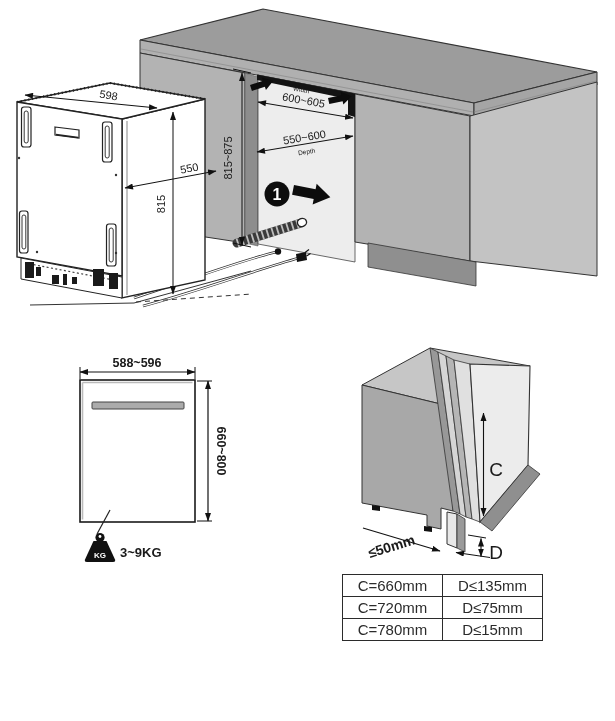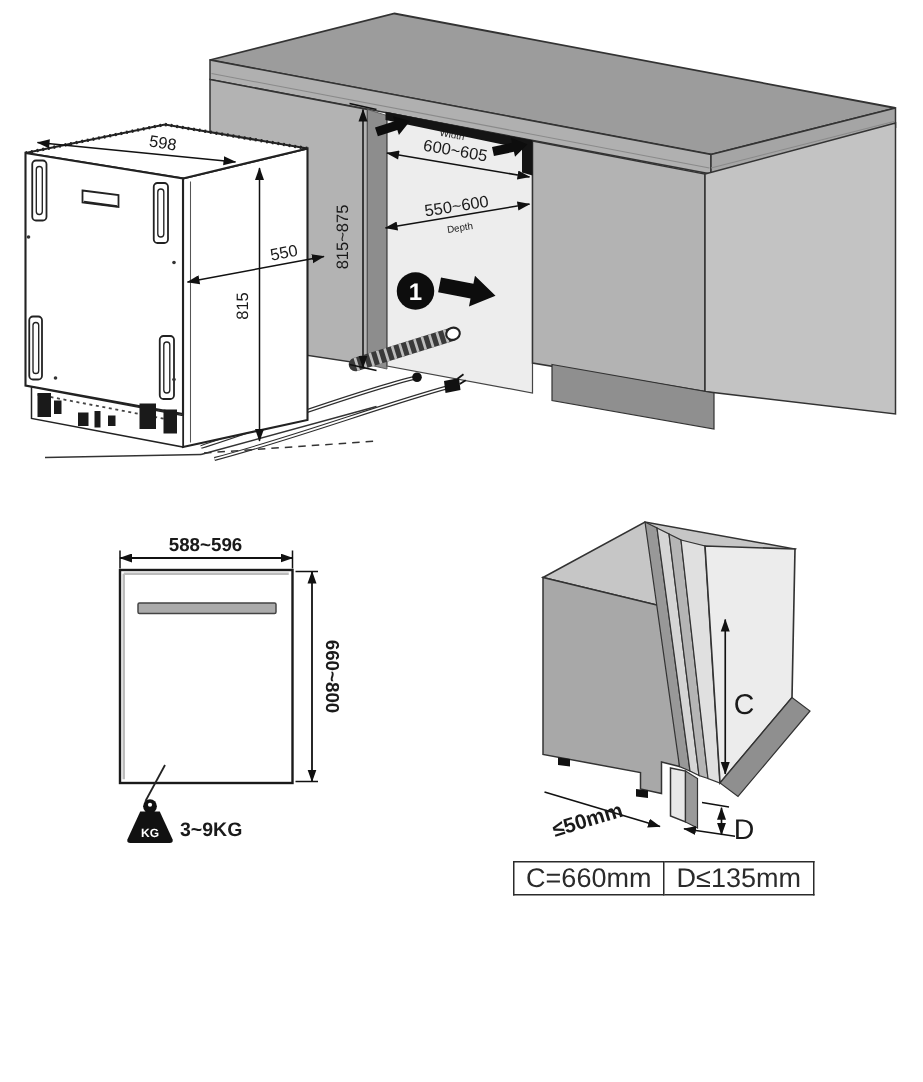--- a/index.html
+++ b/index.html
@@ -10,21 +10,21 @@
   .dim{font-size:11px;}
   .dim-sm{font-size:6.5px;}
   .dim-bold{font-size:12.5px;font-weight:bold;}
   .kg-txt{font-size:13px;font-weight:bold;}
   .kg-badge{font-size:8px;font-weight:bold;fill:#ffffff;}
   .step-num{font-size:16px;font-weight:bold;fill:#ffffff;}
   .big-letter{font-size:19px;}
   .limit-lbl{font-size:14px;font-weight:bold;}
   #clearance-table{position:absolute;left:342px;top:574px;border-collapse:collapse;}
   #clearance-table td{width:99px;height:21px;border:1.6px solid #2b2b2b;text-align:center;
-          vertical-align:middle;font-size:18px;color:#2b2b2b;padding:0;}
+          vertical-align:middle;font-size:15px;color:#2b2b2b;padding:0;}
 </style>
 </head>
 <body>
 
 <div id="canvas">
 
   <svg style="left:0;top:0" width="615" height="340" viewBox="0 0 615 340">
     <defs>
       <marker id="d1e" markerUnits="userSpaceOnUse" markerWidth="10" markerHeight="7" refX="8" refY="3" orient="auto">
         <path d="M0,0 L8.5,3 L0,6 Z" fill="#111"></path>
@@ -259,16 +259,24 @@
       <text class="big-letter" x="166" y="214" text-anchor="middle">D</text>
     </g>
   </svg>
 
   <table id="clearance-table">
     <tbody>
       <tr>
         <td>C=660mm</td>
         <td>D≤135mm</td>
       </tr>
+      <tr>
+        <td>C=720mm</td>
+        <td>D≤75mm</td>
+      </tr>
+      <tr>
+        <td>C=780mm</td>
+        <td>D≤15mm</td>
+      </tr>
     </tbody>
   </table>
 
 </div>
 
 </body></html>

